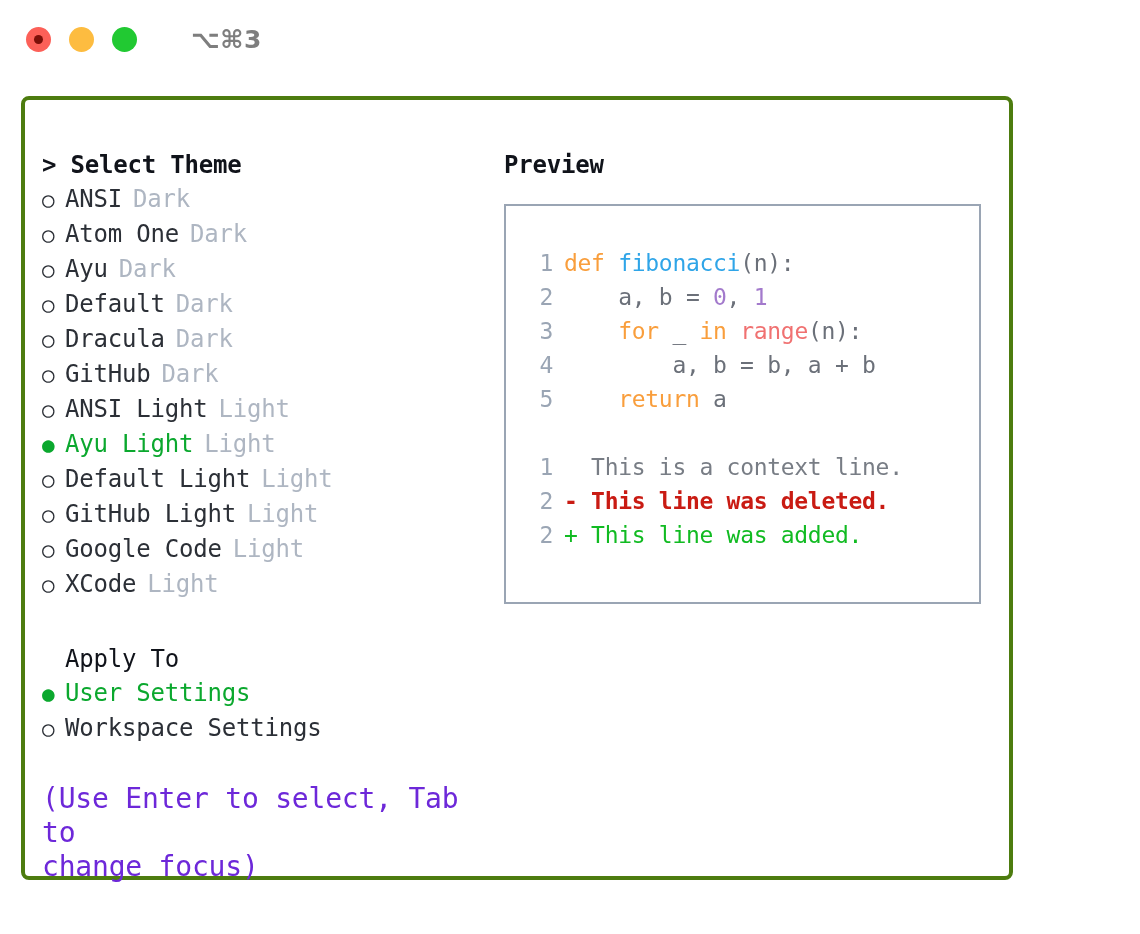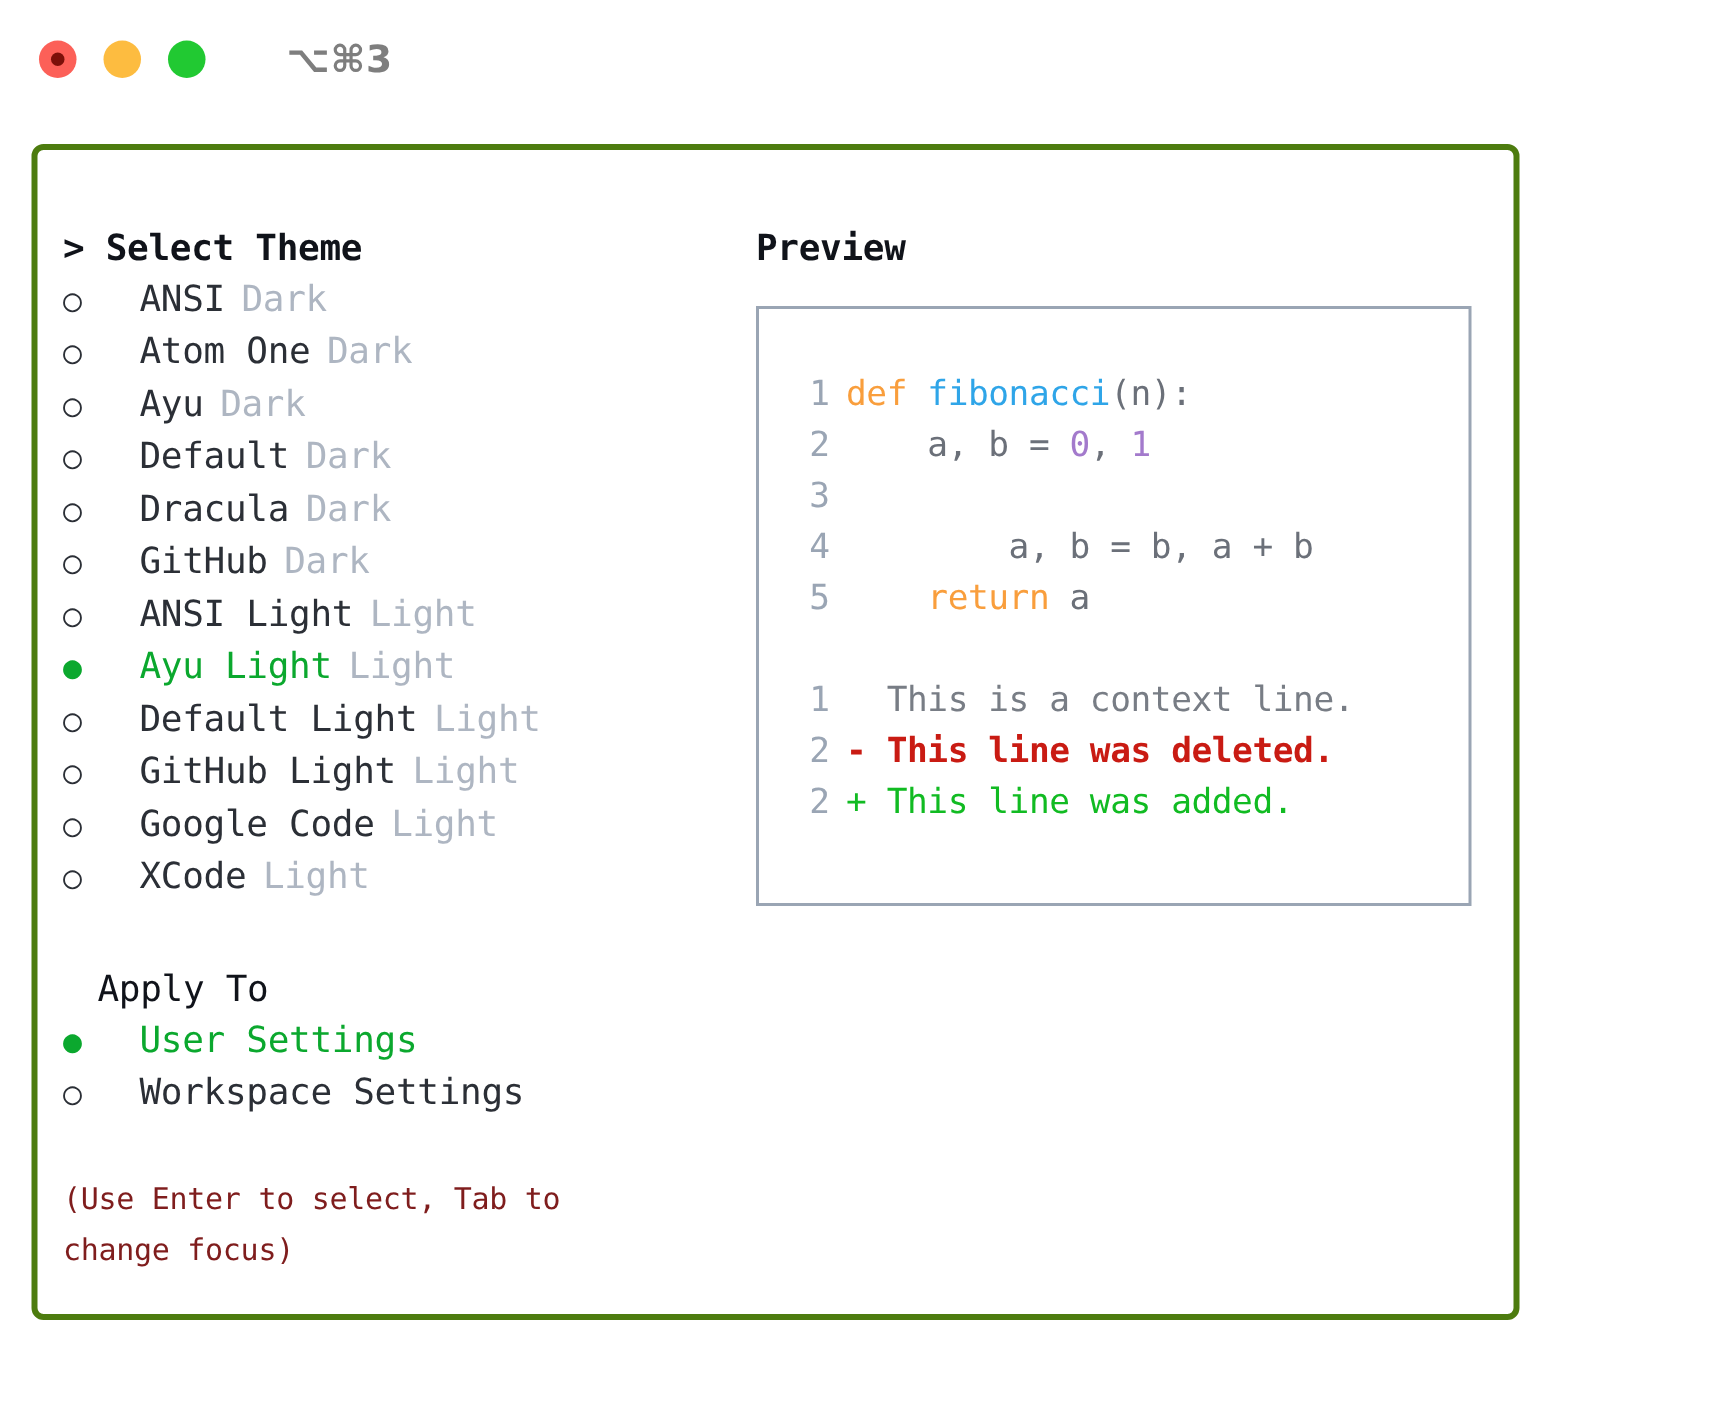--- a/index.html
+++ b/index.html
@@ -103,33 +103,33 @@
     white-space: pre;
     letter-spacing: -0.2px;
   }
   .bullet {
     width: 23px;
     flex: none;
     color: #2B2F36;
     font-size: 21px;
   }
   .opt.selected .bullet { color: #0BA82E; }
-  .opt-label { color: #2B2F36; margin-left: 28px; }
+  .opt-label { color: #2B2F36; }
   .opt.selected .opt-label { color: #0BA82E; }
   .opt-badge {
     color: #AEB6C2;
     padding-left: 11px;
   }
 
   .gap-lg  { height: 40px; }
   .gap-md  { height: 36px; }
 
   .hint {
-    color: #7f1d1d;
-    font-size: 20px;
+    color: #6d28d9;
+    font-size: 28px;
     line-height: 34px;
     letter-spacing: -0.2px;
     width: 420px;
   }
 
   
   .preview-head {
     font-size: 24px;
     font-weight: bold;
     color: #10131A;
@@ -222,21 +222,21 @@
           <div>change focus)</div>
         </div>
       </div>
 
       <div class="col-right">
         <div class="preview-head">Preview</div>
         <div class="preview-box">
           <div id="code-block">
               <div class="code-line"><span class="lineno">1</span><span class="code-body"><span class="tok-kw">def </span><span class="tok-fn">fibonacci</span><span class="tok-txt">(n):</span></span></div>
               <div class="code-line"><span class="lineno">2</span><span class="code-body"><span class="tok-txt">    a, b = </span><span class="tok-num">0</span><span class="tok-txt">, </span><span class="tok-num">1</span></span></div>
-              <div class="code-line"><span class="lineno">3</span></div>
+              <div class="code-line"><span class="lineno">3</span><span class="code-body"><span class="tok-txt">    </span><span class="tok-kw">for</span><span class="tok-txt"> _ </span><span class="tok-kw">in</span><span class="tok-txt"> </span><span class="tok-call">range</span><span class="tok-txt">(n):</span></span></div>
               <div class="code-line"><span class="lineno">4</span><span class="code-body"><span class="tok-txt">        a, b = b, a + b</span></span></div>
               <div class="code-line"><span class="lineno">5</span><span class="code-body"><span class="tok-txt">    </span><span class="tok-kw">return</span><span class="tok-txt"> a</span></span></div>
             </div>
           <div class="blank-line"></div>
           <div id="diff-block">
               <div class="code-line"><span class="lineno">1</span><span class="code-body tok-ctx"><span>  </span><span>This is a context line.</span></span></div>
               <div class="code-line"><span class="lineno">2</span><span class="code-body tok-del"><span>- </span><span>This line was deleted.</span></span></div>
               <div class="code-line"><span class="lineno">2</span><span class="code-body tok-add"><span>+ </span><span>This line was added.</span></span></div>
             </div>
         </div>

